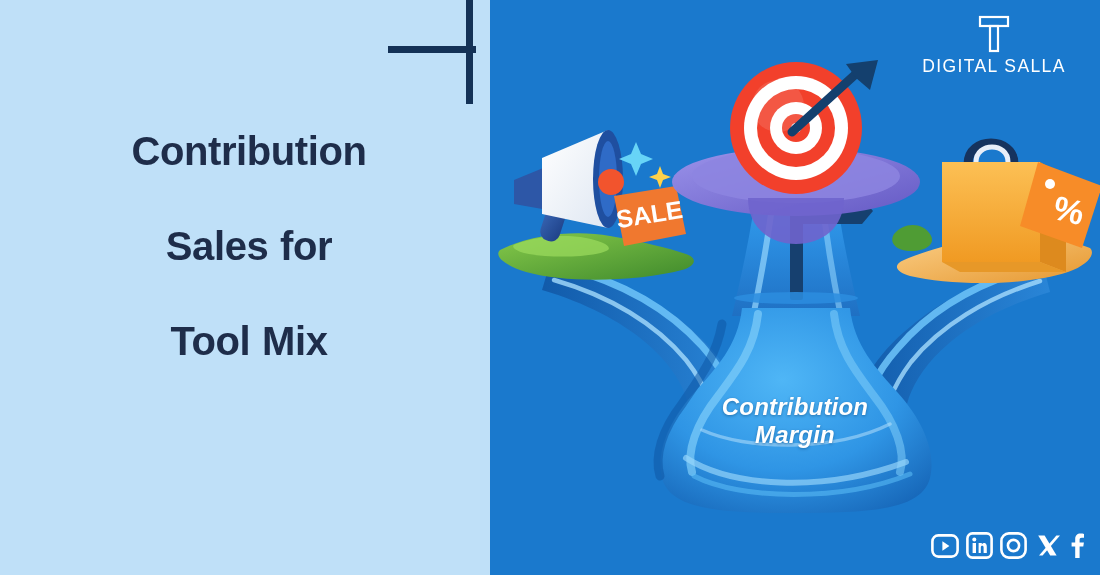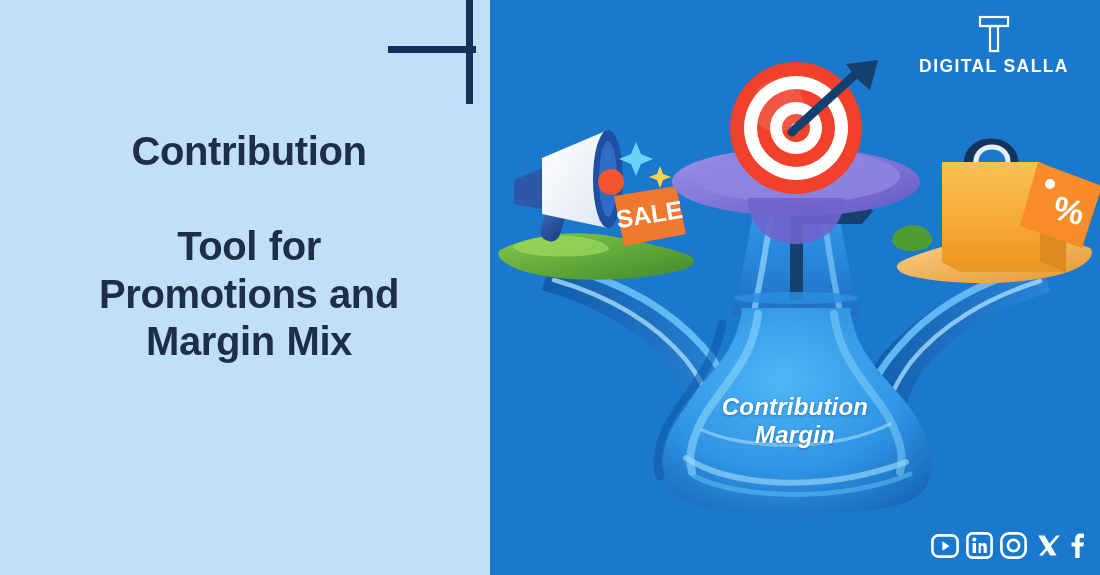--- a/index.html
+++ b/index.html
@@ -59,21 +59,21 @@
   .logo {
     position:absolute;
     right:16px; top:14px;
     text-align:center;
     width:180px;
   }
   .logo-mark { display:block; margin:0 auto 2px; }
   .logo-name {
     color:#ffffff;
     font-size:17.5px;
-    font-weight:bold;
+    font-weight:normal;
     letter-spacing:1.4px;
     white-space:nowrap;
   }
 
   
   .illustration {
     position:absolute;
     left:0; top:58px;
     width:610px; height:455px;
   }
@@ -112,23 +112,23 @@
   <div class="left-panel">
 
     <div class="cross cross-tr">
       <span class="v"></span>
       <span class="h"></span>
     </div>
 
     <h1 class="headline">
       <span>Contribution</span><br>
       <br>
-      <span>Tool for</span><br>
-      <span>Promotions and</span><br>
-      <span>Margin Mix</span>
+      <span>Sales for</span><br>
+      <br>
+      <span>Tool Mix</span>
     </h1>
 
     <div class="cross cross-bl">
       
       
     </div>
   </div>
 
   <div class="right-panel">
 

